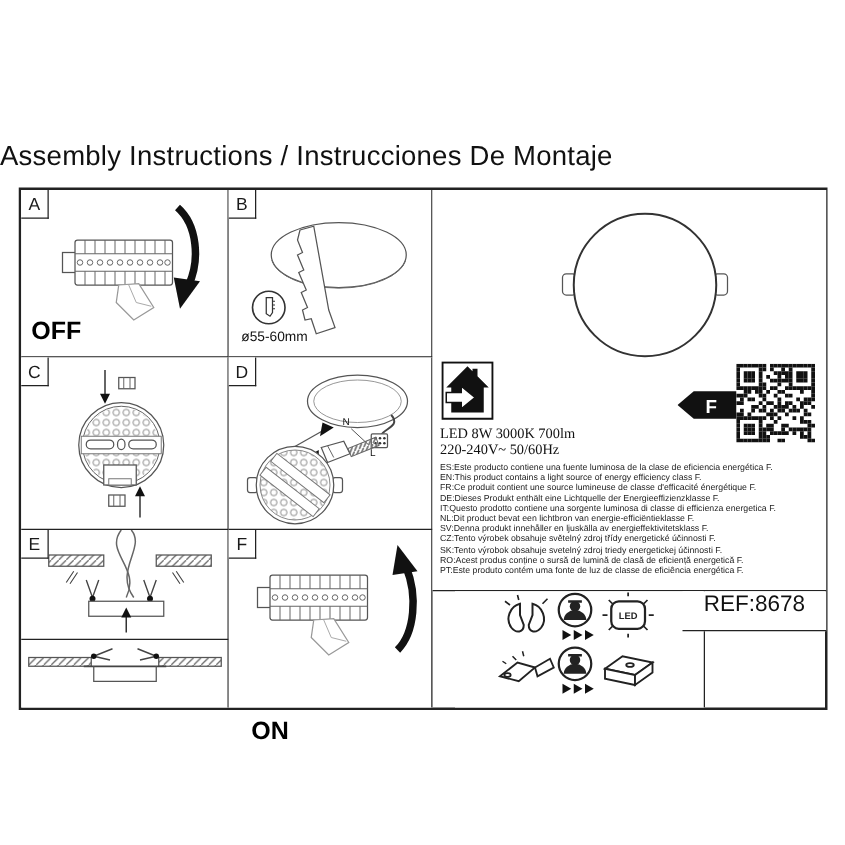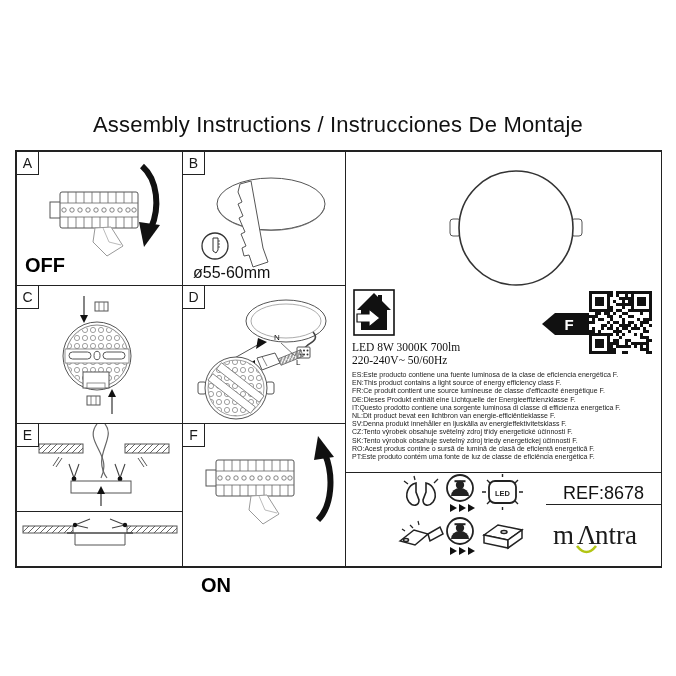--- a/index.html
+++ b/index.html
@@ -1,31 +1,31 @@
 <!DOCTYPE html>
 <html><head>
 <meta charset="utf-8">
 <style>
   html,body{margin:0;padding:0;background:#fff;}
   body{width:676px;height:676px;position:relative;font-family:"Liberation Sans",sans-serif;color:#1a1a1a;}
   .abs{position:absolute;}
-  #title{top:112px;left:0;width:676px;text-align:center;font-size:22px;letter-spacing:.2px;color:#111;}
+  #title{top:112px;left:0;width:676px;text-align:left;font-size:22px;letter-spacing:.2px;color:#111;}
   #grid{top:150px;left:15px;width:647px;height:418px;border:2px solid #222;box-sizing:border-box;}
   .cell{position:absolute;box-sizing:border-box;background:#fff;}
   .br{border-right:1px solid #222;} .bb{border-bottom:1px solid #222;}
   .plabel{position:absolute;top:0;left:0;width:21px;height:22px;border-right:1px solid #222;border-bottom:1px solid #222;
           font-size:14px;display:flex;align-items:center;justify-content:center;background:#fff;z-index:3;}
   .caption{position:absolute;font-weight:bold;font-size:20px;color:#000;}
   svg{display:block;}
   .draw{stroke:#555;fill:#fff;stroke-width:1;}
   .thin{stroke:#666;fill:none;stroke-width:.8;}
   .blk{fill:#111;stroke:none;}
   #specs{left:352px;top:341px;font-size:11.5px;line-height:13px;color:#111;font-family:Liberation Serif, serif;}
   #langs{left:352px;top:371px;font-size:7px;line-height:8.2px;color:#222;width:305px;white-space:nowrap;}
-  #ref-cell{display:flex;align-items:flex-end;justify-content:center;font-size:18px;color:#111;}
+  #ref-cell{display:flex;align-items:flex-start;justify-content:center;font-size:18px;color:#111;}
   #brand-cell{display:flex;align-items:center;justify-content:center;}
   .serif{font-family:"Liberation Serif",serif;}
 </style>
 </head>
 <body>
 
 <div class="abs" id="title">Assembly Instructions / Instrucciones De Montaje</div>
 
 <div class="abs" id="grid">
 
@@ -91,21 +91,21 @@
       </g>
       <g>
         <path class="draw" d="M57,32 L68,29 L80,96 L85,110 L70,115 L66,103 L61,104 L59,96 L63,94 L58,82 L62,80 L56,66 L60,64 L55,52 L59,50 L55,40 Z"></path>
       </g>
       <g>
         <circle cx="32" cy="94" r="13" fill="none" stroke="#333" stroke-width="1.3"></circle>
         <path d="M30,86 h5 v12 l-2,3 l-3,-2 Z" fill="#fff" stroke="#333" stroke-width="1"></path>
         <path d="M35,89 h2 M35,92 h2 M35,95 h2" stroke="#333" stroke-width=".8"></path>
       </g>
     </svg>
-    <div class="abs" style="left:10px;top:112px;font-size:16px;color:#111;">ø55-60mm</div>
+    <div class="abs" style="left:10px;top:112px;font-size:11px;color:#111;">ø55-60mm</div>
   </div>
 
   <div class="cell br bb" style="left:0;top:134px;width:166px;height:138px;">
     <div class="plabel">C</div>
     <svg width="166" height="138" viewBox="0 0 166 138">
       <defs>
         <pattern id="dotpat" width="8" height="8" patternUnits="userSpaceOnUse">
           <circle cx="4" cy="4" r="2.6" fill="none" stroke="#888" stroke-width=".8"></circle>
         </pattern>
         <clipPath id="clipC">
@@ -602,28 +602,20 @@
         <polygon points="28,21 42,11 42,19 28,29"></polygon>
         <ellipse cx="24" cy="13" rx="3" ry="1.5" fill="none"></ellipse>
       </g>
     </svg>
   </div>
 
   <div class="cell bb" id="ref-cell" style="left:529px;top:321px;width:115px;height:32px;">
     <div>REF:8678</div>
   </div>
 
-  <div class="cell" id="brand-cell" style="left:529px;top:353px;width:115px;height:61px;">
-    <svg width="106" height="42" viewBox="0 0 106 42">
-      <text y="29" font-size="27" fill="#1a1a1a" class="serif" font-family="Liberation Serif,serif">
-        <tspan x="2">m</tspan><tspan x="26">Λ</tspan><tspan x="44">ntra</tspan>
-      </text>
-      <path d="M26,31 Q35.5,43 45,31" stroke="#b2c513" stroke-width="2.6" fill="none"></path>
-    </svg>
-  </div>
 
 </div>
 
 <div class="abs" id="specs">
   <div>LED 8W 3000K 700lm</div>
   <div>220-240V~ 50/60Hz</div>
 </div>
 
 <div class="abs" id="langs">
   <div class="lang">ES:Este producto contiene una fuente luminosa de la clase de eficiencia energética F.</div>

